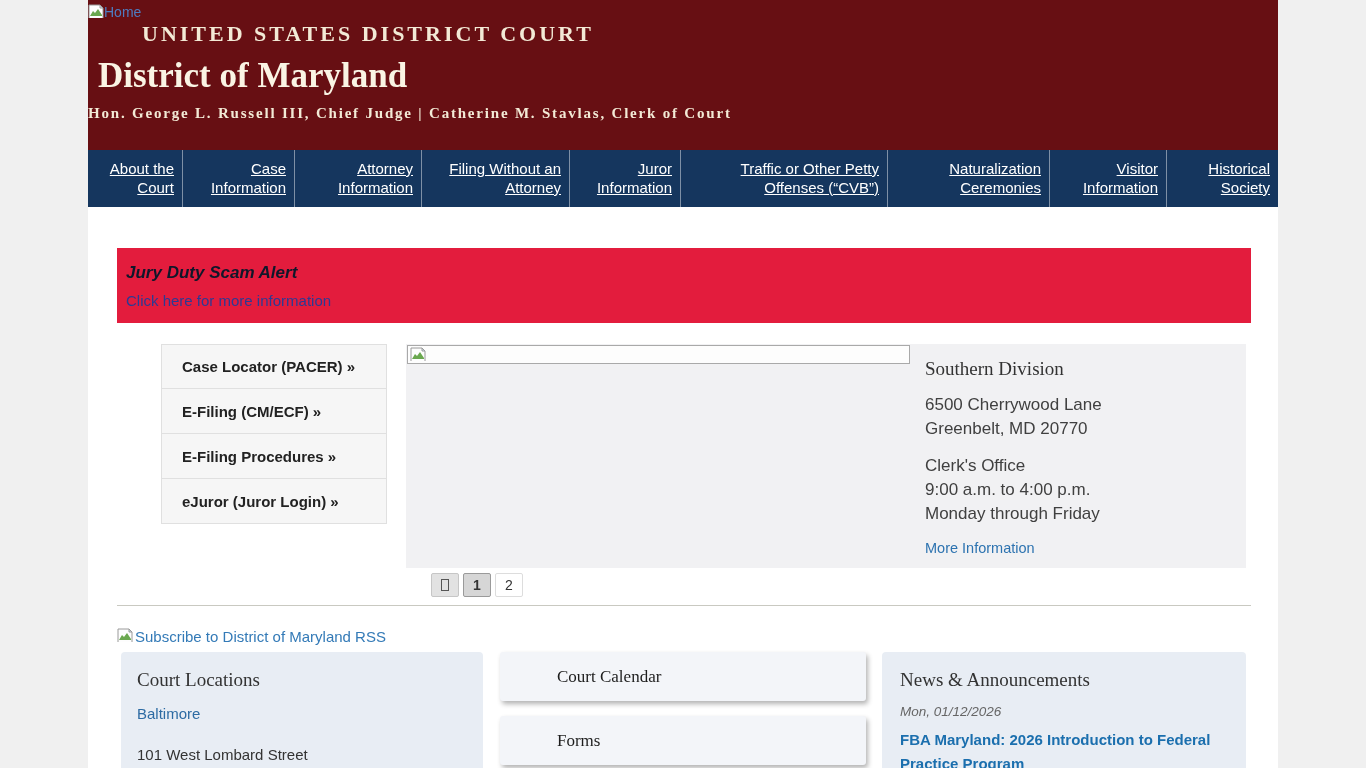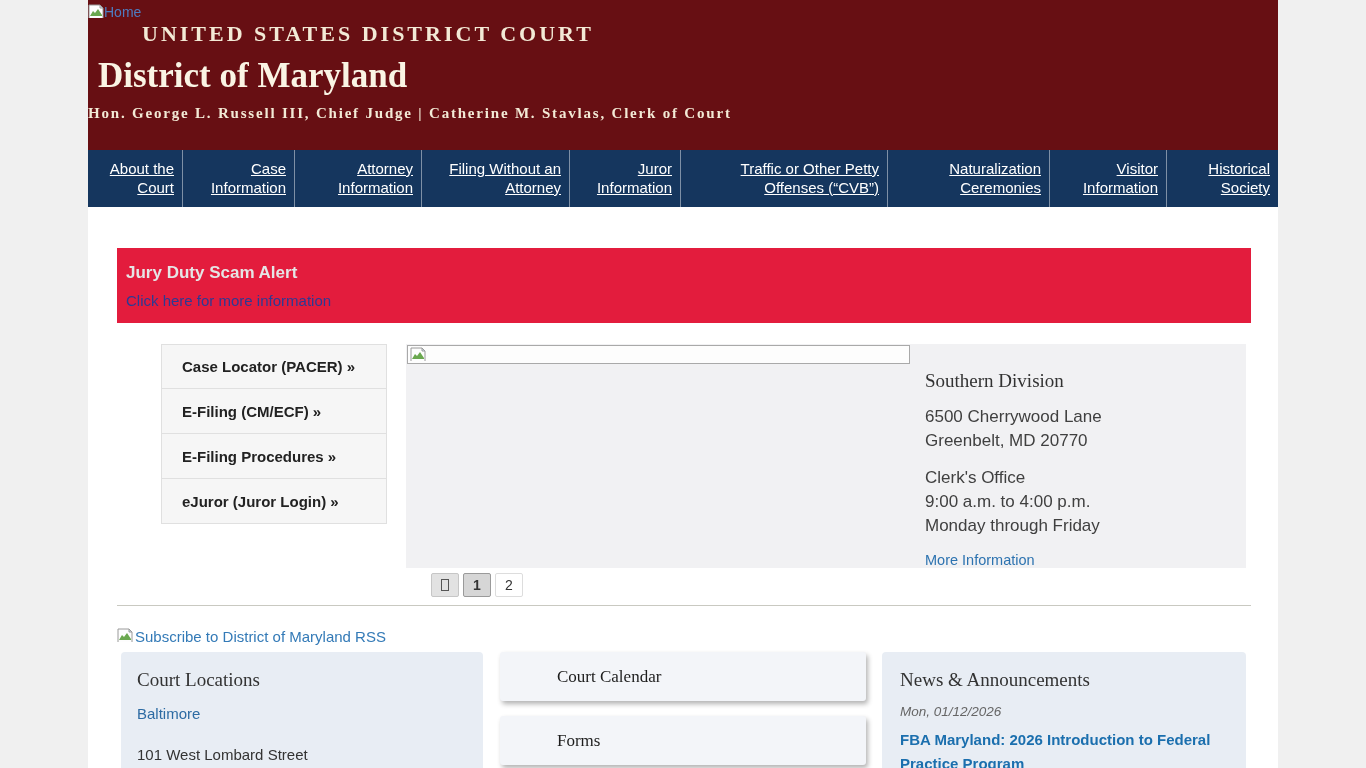--- a/index.html
+++ b/index.html
@@ -64,40 +64,40 @@
   .nav-item:nth-child(6) { width: 207px; }
   .nav-item:nth-child(7) { width: 162px; }
   .nav-item:nth-child(8) { width: 117px; }
   .nav-item:nth-child(9) { width: 111px; }
 
   
   .alert {
     margin: 41px 27px 0 29px; height: 75px; background: #e31c3d;
     padding: 15px 0 0 9px;
   }
-  .alert-title { color: #e5e5e5; font-weight: bold; font-size: 17px; }
+  .alert-title { color: #0f172a; font-weight: bold; font-size: 17px; font-style: italic; }
   .alert-link { display: inline-block; margin-top: 9px; color: #2c3a94; font-size: 15px; text-decoration: none; cursor: pointer; }
 
   
   .content-row { display: flex; padding: 21px 32px 0 33px; }
   .quicklinks { width: 266px; flex: none; padding-left: 40px; }
   .quicklink {
     height: 45px; background: #f6f6f6; border: 1px solid #e0e0e0; border-top: none;
     display: flex; align-items: center; padding-left: 20px;
     font-weight: bold; font-size: 15px; color: #222; cursor: pointer;
   }
   .quicklink:first-child { border-top: 1px solid #e0e0e0; }
 
   .carousel-col { flex: 1; margin-left: 19px; }
   .carousel { position: relative; background: #f1f1f3; height: 224px; }
   .broken-img-box {
     position: absolute; top: 1px; left: 1px; width: 503px; height: 19px;
     background: #fdfdfd; border: 1px solid #a9a9a9; padding: 1px 0 0 2px;
   }
-  .division { position: absolute; top: 26px; left: 519px; width: 300px; }
+  .division { position: absolute; top: 14px; left: 519px; width: 300px; }
   .division-title { font-family: "Liberation Serif", serif; font-weight: normal; font-size: 19px; color: #333; }
   .division p { font-size: 17px; color: #404040; line-height: 24px; }
   .division .grp { margin-top: 13px; }
   .more-link { display: inline-block; margin-top: 14px; color: #2d73b0; font-size: 14.5px; text-decoration: none; cursor: pointer; }
 
   .pagination { display: flex; gap: 4px; margin: 5px 0 0 25px; }
   .page-btn {
     min-width: 28px; height: 24px; font-size: 14px; color: #333;
     background: #fff; border: 1px solid #ddd; border-radius: 2px; cursor: pointer;
     display: flex; align-items: center; justify-content: center; padding: 0 8px;

